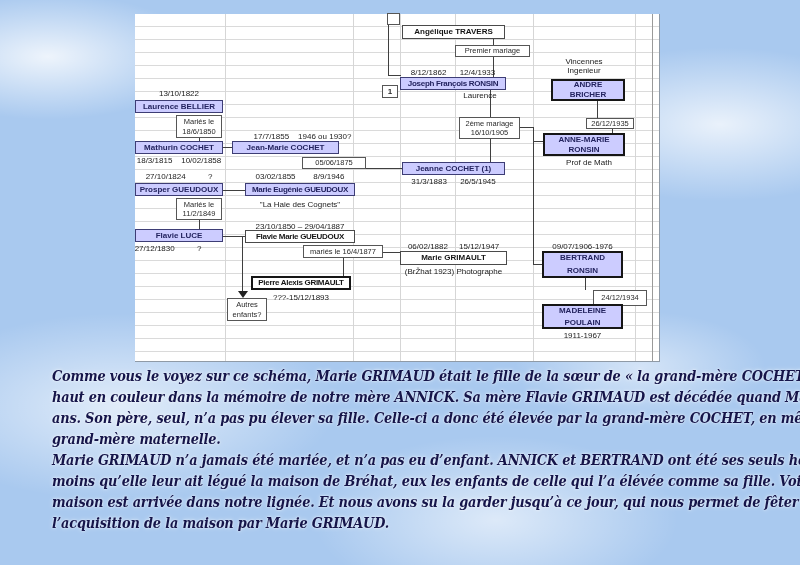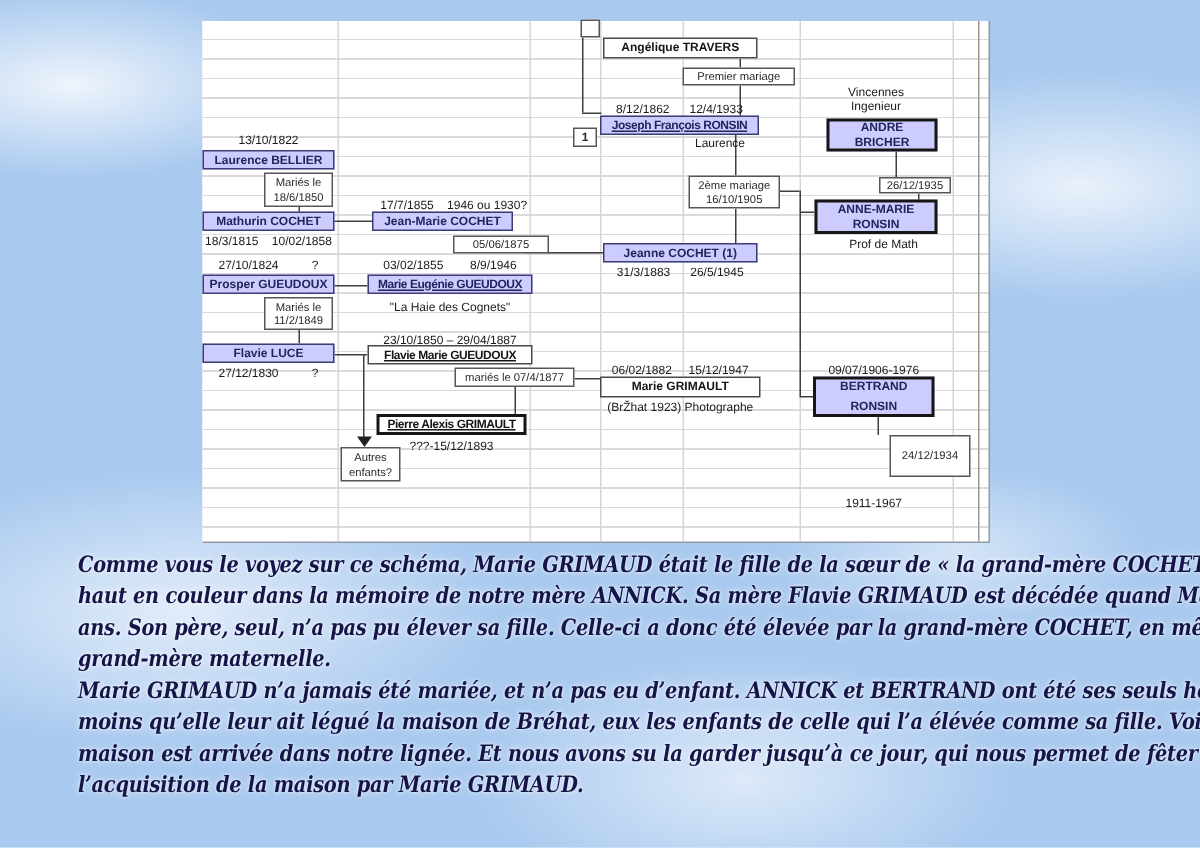--- a/index.html
+++ b/index.html
@@ -17,21 +17,21 @@
     background-image:repeating-linear-gradient(180deg,#ffffff 0 12px,#dadada 12px 13px);
     border-right:1px solid #8f9aa6;border-bottom:1px solid #8f9aa6;}
   .grid-v{position:absolute;top:14px;height:347px;width:1px;background:#d6d6d6;}
   .ln{position:absolute;background:#3f3f3f;}
   .bx{position:absolute;display:flex;align-items:center;justify-content:center;text-align:center;
       box-sizing:border-box;white-space:pre-line;line-height:1.25;}
   .pb{background:#ccccff;border:1px solid #3d3d75;color:#23235f;font-weight:bold;font-size:8px;}
   .wb{background:#fff;border:1px solid #4a4a4a;color:#151515;font-weight:bold;font-size:8px;}
   .mb{background:#fff;border:1px solid #565656;color:#2b2b2b;font-weight:normal;font-size:7.5px;}
   .thick{border-width:2px;border-color:#161616;}
-  .fit{letter-spacing:-0.3px;text-decoration:underline;}
+  .fit{letter-spacing:-0.3px;}
   .dt{position:absolute;font-size:8px;color:#1b1b1b;text-align:center;white-space:pre;line-height:1.15;}
   .arrowhead{position:absolute;width:0;height:0;border-left:5px solid transparent;
       border-right:5px solid transparent;border-top:7px solid #222;}
   .story{position:absolute;left:52px;top:366px;width:744px;}
   .sl{height:21px;line-height:21px;white-space:nowrap;font-family:"DejaVu Serif",serif;
       font-style:italic;font-weight:bold;font-size:15px;letter-spacing:-0.2px;color:#15154a;
       transform:scaleX(.86);transform-origin:0 50%;
       text-shadow:0 0 2px rgba(255,255,255,.9), 0 0 6px rgba(255,255,255,.55);}
 </style>
 </head>
@@ -81,31 +81,31 @@
   <div class="bx pb" style="left:135px;top:100px;width:88px;height:13px">Laurence BELLIER</div>
   <div class="bx mb" style="left:176px;top:115px;width:46px;height:23px">Mariés le
 18/6/1850</div>
   <div class="bx pb" style="left:135px;top:141px;width:88px;height:13px">Mathurin COCHET</div>
   <div class="dt" style="left:135px;top:156px;width:88px">18/3/1815    10/02/1858</div>
   <div class="dt" style="left:135px;top:172px;width:88px">27/10/1824          ?</div>
   <div class="bx pb" style="left:135px;top:183px;width:88px;height:13px">Prosper GUEUDOUX</div>
   <div class="bx mb" style="left:176px;top:198px;width:46px;height:22px">Mariés le
 11/2/1849</div>
   <div class="bx pb" style="left:135px;top:229px;width:88px;height:13px">Flavie LUCE</div>
-  <div class="dt" style="left:135px;top:244px;width:88px">27/12/1830          ?</div>
+  <div class="dt" style="left:124px;top:244px;width:88px">27/12/1830          ?</div>
 
   <div class="dt" style="left:245px;top:132px;width:115px">17/7/1855    1946 ou 1930?</div>
-  <div class="bx pb" style="left:248px;top:141px;width:94px;height:13px">Jean-Marie COCHET</div>
+  <div class="bx pb" style="left:232px;top:141px;width:107px;height:13px">Jean-Marie COCHET</div>
   <div class="bx mb" style="left:302px;top:157px;width:64px;height:12px">05/06/1875</div>
   <div class="dt" style="left:245px;top:172px;width:110px">03/02/1855        8/9/1946</div>
   <div class="bx pb fit" style="left:245px;top:183px;width:110px;height:13px">Marie Eugénie GUEUDOUX</div>
   <div class="dt" style="left:245px;top:200px;width:110px">"La Haie des Cognets"</div>
   <div class="dt" style="left:245px;top:222px;width:110px">23/10/1850 – 29/04/1887</div>
   <div class="bx wb fit" style="left:245px;top:230px;width:110px;height:13px">Flavie Marie GUEUDOUX</div>
-  <div class="bx mb" style="left:303px;top:245px;width:80px;height:13px">mariés le 07/4/1877</div>
+  <div class="bx mb" style="left:303px;top:245px;width:80px;height:13px">mariés le 16/4/1877</div>
   <div class="bx wb thick fit" style="left:251px;top:276px;width:100px;height:14px">Pierre Alexis GRIMAULT</div>
   <div class="dt" style="left:251px;top:293px;width:100px">???-15/12/1893</div>
   <div class="bx mb" style="left:227px;top:298px;width:40px;height:23px">Autres
 enfants?</div>
 
   <div class="bx wb" style="left:402px;top:25px;width:103px;height:14px">Angélique TRAVERS</div>
   <div class="bx mb" style="left:455px;top:45px;width:75px;height:12px">Premier mariage</div>
   <div class="dt" style="left:400px;top:68px;width:106px">8/12/1862      12/4/1933</div>
   <div class="bx pb fit" style="left:400px;top:77px;width:106px;height:13px">Joseph François RONSIN</div>
   <div class="dt" style="left:450px;top:91px;width:60px">Laurence</div>
@@ -121,21 +121,23 @@
 Ingenieur</div>
   <div class="bx pb thick" style="left:551px;top:79px;width:74px;height:22px">ANDRE
 BRICHER</div>
   <div class="bx mb" style="left:586px;top:118px;width:48px;height:11px">26/12/1935</div>
   <div class="bx pb thick" style="left:543px;top:133px;width:82px;height:23px">ANNE-MARIE
 RONSIN</div>
   <div class="dt" style="left:548px;top:158px;width:82px">Prof de Math</div>
   <div class="dt" style="left:540px;top:242px;width:85px">09/07/1906-1976</div>
   <div class="bx pb thick" style="left:542px;top:251px;width:81px;height:27px;line-height:1.6">BERTRAND
 RONSIN</div>
-  <div class="bx mb" style="left:593px;top:290px;width:54px;height:28px">24/12/1934</div>
+  <div class="bx mb" style="left:593px;top:290px;width:54px;height:16px">24/12/1934</div>
+  <div class="bx pb thick" style="left:542px;top:304px;width:81px;height:25px;line-height:1.5">MADELEINE
+POULAIN</div>
   <div class="dt" style="left:542px;top:331px;width:81px">1911-1967</div>
 
   <div class="story">
     <div class="sl">Comme vous le voyez sur ce schéma, Marie GRIMAUD était le fille de la sœur de « la grand-mère COCHET », personnage</div>
     <div class="sl">haut en couleur dans la mémoire de notre mère ANNICK. Sa mère Flavie GRIMAUD est décédée quand Marie avait cinq</div>
     <div class="sl">ans. Son père, seul, n’a pas pu élever sa fille. Celle-ci a donc été élevée par la grand-mère COCHET, en même que Jeanne, notre</div>
     <div class="sl">grand-mère maternelle.</div>
     <div class="sl">Marie GRIMAUD n’a jamais été mariée, et n’a pas eu d’enfant. ANNICK et BERTRAND ont été ses seuls héritiers – à</div>
     <div class="sl">moins qu’elle leur ait légué la maison de Bréhat, eux les enfants de celle qui l’a élévée comme sa fille. Voici donc comment cette</div>
     <div class="sl">maison est arrivée dans notre lignée. Et nous avons su la garder jusqu’à ce jour, qui nous permet de fêter les 100 ans de</div>

